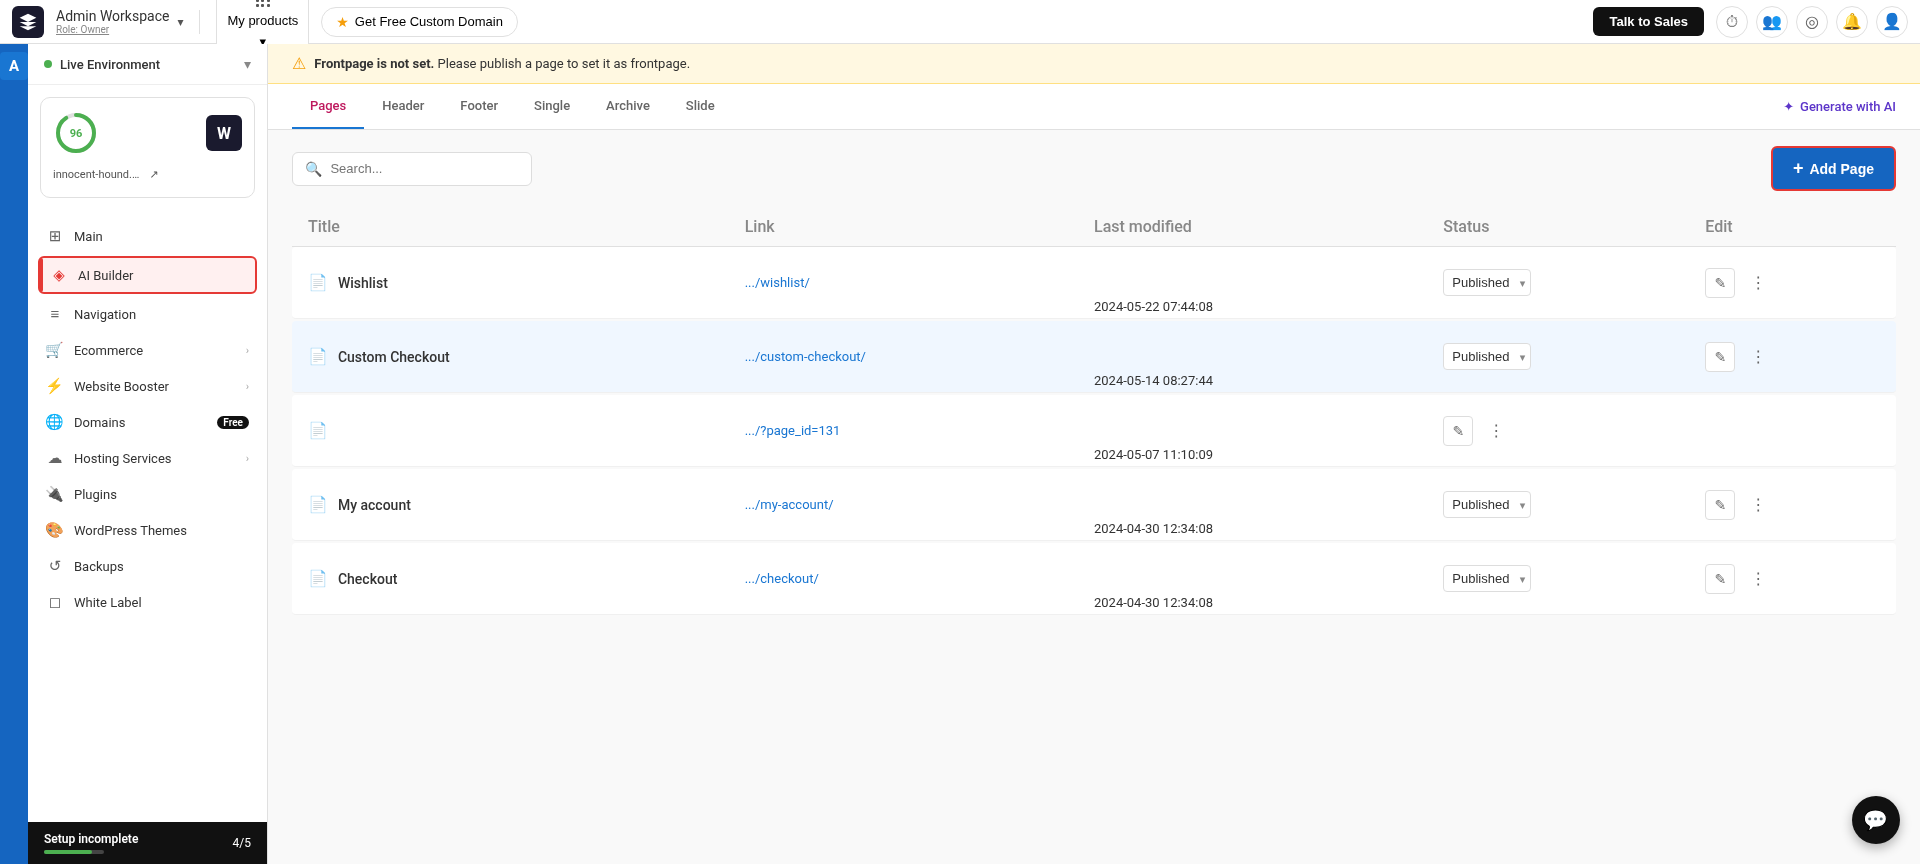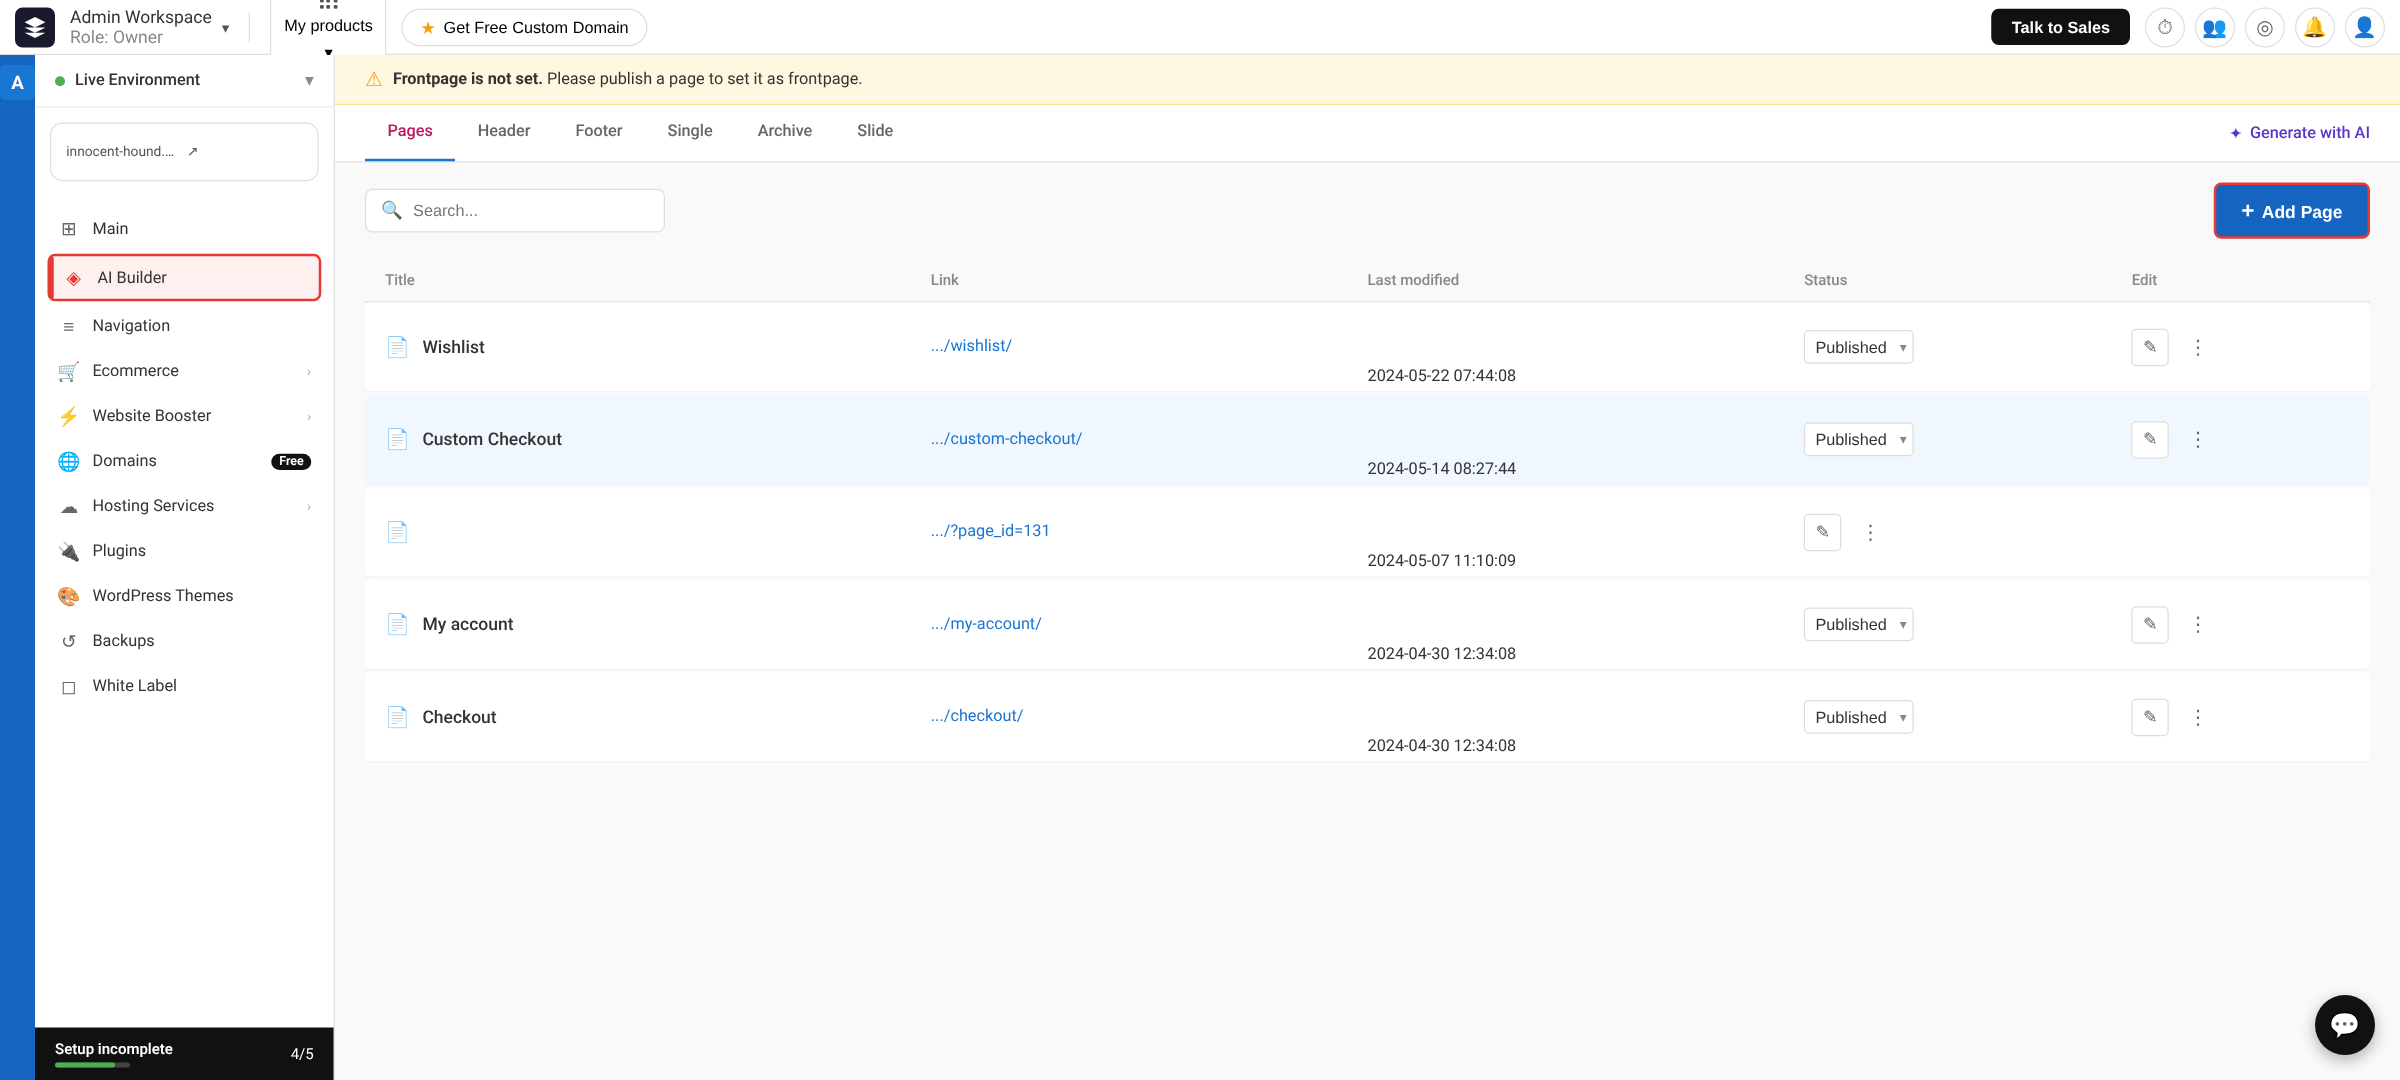--- a/index.html
+++ b/index.html
@@ -75,21 +75,21 @@
     
     .toolbar { display: flex; align-items: center; justify-content: space-between; padding: 16px 24px; flex-shrink: 0; }
     .search-box { display: flex; align-items: center; gap: 8px; border: 1px solid #ddd; border-radius: 6px; padding: 8px 12px; background: #fff; width: 240px; }
     .search-box input { border: none; outline: none; font-size: 13px; color: #333; width: 100%; background: transparent; }
     .search-icon { color: #aaa; font-size: 14px; }
     .add-page-btn { background: #1565c0; color: #fff; border: 2px solid #e53935; border-radius: 6px; padding: 10px 20px; font-size: 14px; font-weight: 600; cursor: pointer; display: flex; align-items: center; gap: 6px; }
     .add-page-btn .plus { font-size: 18px; }
 
     
     .pages-table { flex: 1; overflow-y: auto; padding: 0 24px; }
-    .table-header { display: grid; grid-template-columns: 2.5fr 2fr 2fr 1.5fr 1fr; padding: 10px 16px; color: #888; font-size: 12px; font-weight: 500; border-bottom: 1px solid #e0e0e0; }
+    .table-header { display: grid; grid-template-columns: 2.5fr 2fr 2fr 1.5fr 1fr; padding: 10px 16px; color: #888; font-size: 16px; font-weight: 500; border-bottom: 1px solid #e0e0e0; }
     .table-row { display: grid; grid-template-columns: 2.5fr 2fr 2fr 1.5fr 1fr; padding: 0 16px; border-bottom: 1px solid #f0f0f0; align-items: center; min-height: 72px; background: #fff; margin-bottom: 2px; border-radius: 4px; }
     .table-row.highlighted { background: #f0f7ff; }
     .page-title-cell { display: flex; align-items: center; gap: 10px; font-weight: 500; font-size: 14px; }
     .page-icon { color: #888; font-size: 16px; }
     .page-link { color: #1976d2; font-size: 13px; text-decoration: none; }
     .page-modified { font-size: 13px; color: #333; margin-top: 48px; }
     .status-cell { display: flex; align-items: flex-end; gap: 4px; }
     .status-select { border: 1px solid #ddd; border-radius: 4px; padding: 5px 8px; font-size: 13px; color: #333; cursor: pointer; appearance: none; background: #fff; padding-right: 20px; position: relative; }
     .status-wrapper { position: relative; display: inline-block; }
     .status-wrapper::after { content: '▾'; position: absolute; right: 6px; top: 50%; transform: translateY(-50%); font-size: 11px; color: #888; pointer-events: none; }
@@ -108,21 +108,21 @@
 
 <div class="topbar">
   <div class="topbar-logo">
     <svg viewBox="0 0 24 24">
         <path d="M12 2L2 7l10 5 10-5-10-5zM2 17l10 5 10-5M2 12l10 5 10-5"></path>
       </svg>
   </div>
   <div style="display:flex;align-items:center;gap:4px;cursor:pointer;">
     <div class="topbar-workspace">
       <span>Admin Workspace</span>
-      <span style="font-size:14px;color:#888;">Role: Owner</span>
+      <span style="font-size:10px;color:#888;text-decoration:underline;">Role: Owner</span>
     </div>
     <span class="topbar-workspace-chevron">▾</span>
   </div>
   <div class="topbar-divider"></div>
   <button class="topbar-products">
     <div class="topbar-products-grid">
       <span></span>
         <span></span>
         <span></span>
       <span></span>
@@ -161,20 +161,30 @@
     </div>
     <div style="margin-left:28px;display:flex;flex-direction:column;flex:1;">
 
       <div class="sidebar-env">
         <div class="sidebar-env-dot"></div>
         <span class="sidebar-env-label">Live Environment</span>
         <span class="sidebar-env-chevron">▾</span>
       </div>
 
       <div class="sidebar-site-card">
+        <div class="sidebar-site-card-top">
+          <div class="site-score">
+            <svg viewBox="0 0 46 46">
+              <circle cx="23" cy="23" r="18" fill="none" stroke="#e0e0e0" stroke-width="4"></circle>
+              <circle cx="23" cy="23" r="18" fill="none" stroke="#4caf50" stroke-width="4" stroke-dasharray="113.1" stroke-dashoffset="11" stroke-linecap="round"></circle>
+            </svg>
+            <span class="site-score-text">96</span>
+          </div>
+          <div class="site-card-w">W</div>
+        </div>
         <div class="sidebar-site-url">
           <span>innocent-hound.10web.c...</span>
           <span style="cursor:pointer;">↗</span>
         </div>
       </div>
 
       <div class="sidebar-nav">
         <div class="sidebar-nav-item">
           <span class="nav-icon">⊞</span>
           <span class="nav-label">Main</span>

